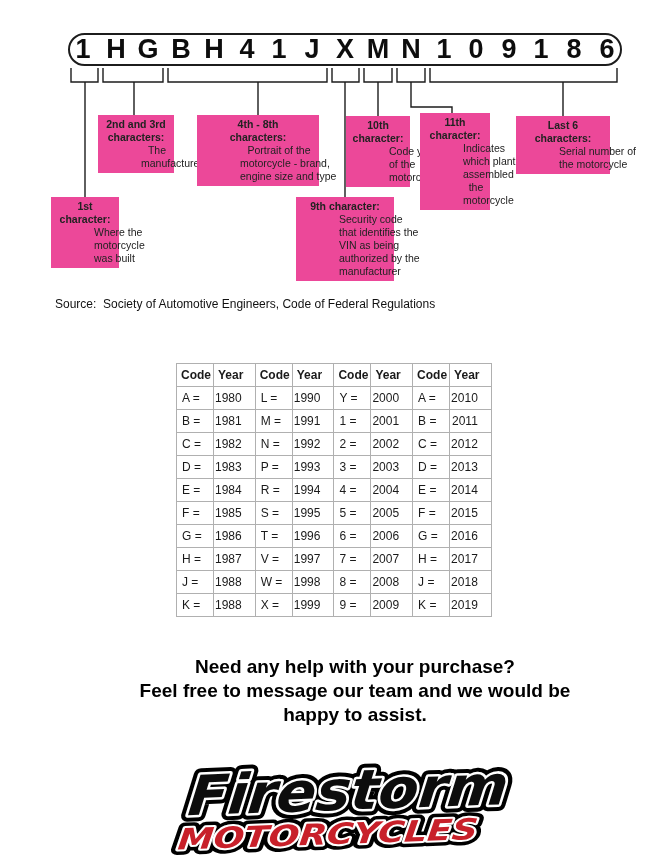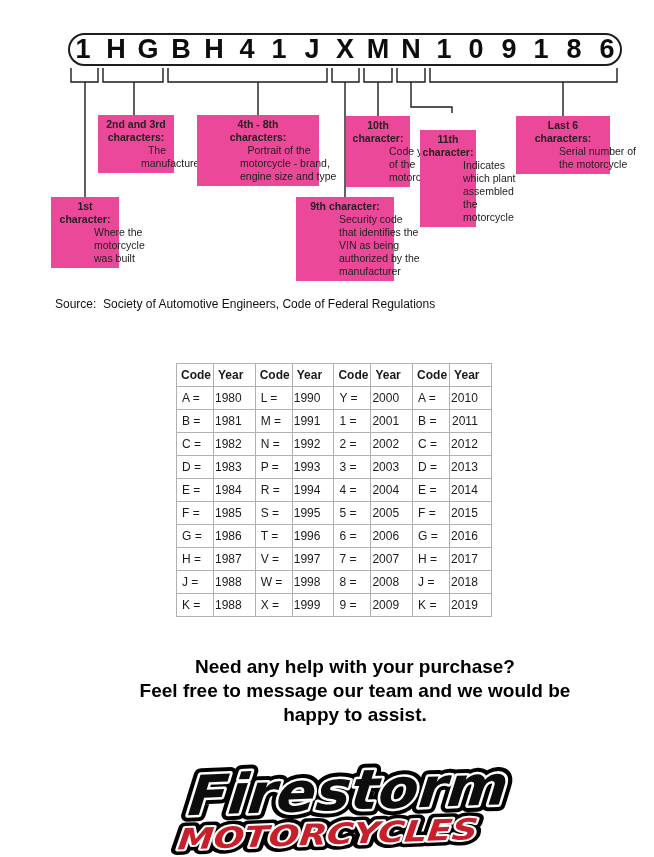--- a/index.html
+++ b/index.html
@@ -110,21 +110,21 @@
   </div>
 
   <div class="callout" style="left:346px;top:116px;width:64px">
     <div class="co-h">10th</div>
     <div class="co-h">character:</div>
     <div class="co-b">Code year</div>
     <div class="co-b">of the</div>
     <div class="co-b">motorcycle</div>
   </div>
 
-  <div class="callout" style="left:420px;top:130px;width:56px">
+  <div class="callout" style="left:420px;top:113px;width:70px">
     <div class="co-h">11th</div>
     <div class="co-h">character:</div>
     <div class="co-b">Indicates</div>
     <div class="co-b">which plant</div>
     <div class="co-b">assembled</div>
     <div class="co-b">the</div>
     <div class="co-b">motorcycle</div>
   </div>
 
   <div class="callout" style="left:516px;top:116px;width:94px">

